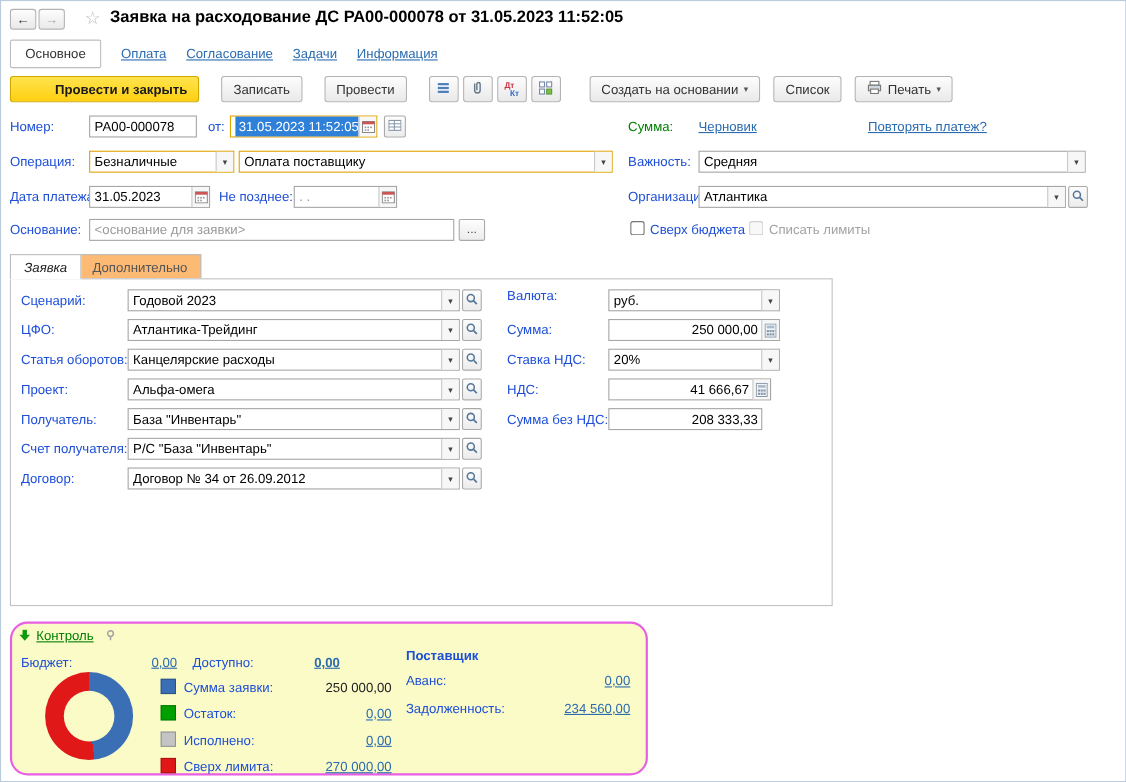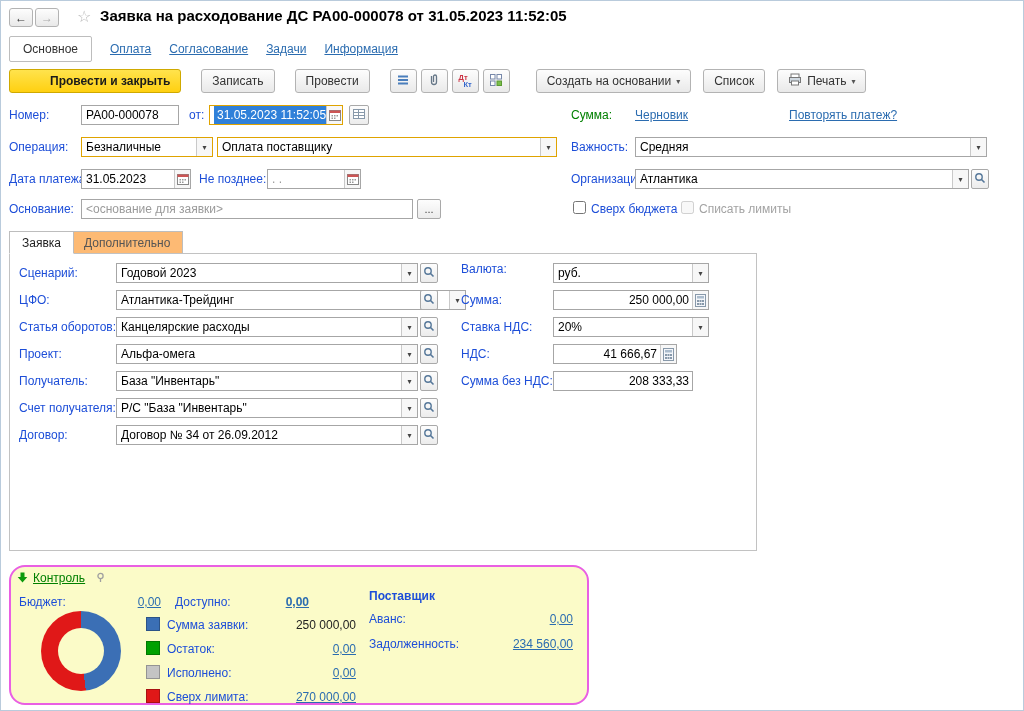--- a/index.html
+++ b/index.html
@@ -34,21 +34,21 @@
   .fld input::placeholder { color:#9a9a9a; }
   .ta-r { text-align:right; }
   .seg { display:flex; align-items:center; justify-content:center; width:16px; align-self:stretch;
          border-left:1px solid #c9c9c9; background:#f7f7f7; cursor:pointer; font-size:8px; color:#444; flex:none; }
   .sel { flex:1; background:#2f80d9; color:#fff; padding:2px 3px; white-space:nowrap; overflow:hidden; }
   .mini { position:absolute; width:18px; height:20px; border:1px solid #a9a9a9; border-radius:2px;
           background:linear-gradient(#fdfdfd,#ececec); display:flex; align-items:center; justify-content:center; cursor:pointer; }
 
   .itab { position:absolute; height:23px; display:flex; align-items:center; padding:0 12px;
           border:1px solid #bdbdbd; cursor:pointer; }
-  .itab.on { background:#fff; border-bottom:1px solid #fff; z-index:2; }
+  .itab.on { background:#fff; border-bottom:1px solid #fff; z-index:2;font-style:italic; }
   .itab.off { background:#fdba74; color:#555; }
 
   .panel { position:absolute; left:8px; top:252px; width:748px; height:298px; border:1px solid #c2c2c2; background:#fff; }
 
   .ctrl { position:absolute; left:8px; top:564px; width:580px; height:140px; background:#fbfbc8;
           border:2px solid #e95fe3; border-radius:16px; }
   .donut { position:absolute; left:40px; top:610px; width:80px; height:80px; border-radius:50%; }
   .donut::after { content:""; position:absolute; inset:17px; border-radius:50%; background:#fbfbc8; }
   .sw { position:absolute; width:14px; height:14px; border:1px solid rgba(0,0,0,.25); }
   .rval { position:absolute; text-align:right; white-space:nowrap; }
@@ -239,21 +239,21 @@
     <span class="seg">▾</span>
   </div>
   <div class="mini" style="left:419px;top:262px">
       <span><svg width="12" height="12" viewBox="0 0 12 12">
           <circle cx="5" cy="5" r="3.2" fill="none" stroke="#557799" stroke-width="1.4"></circle>
           <line x1="7.5" y1="7.5" x2="10.5" y2="10.5" stroke="#557799" stroke-width="1.6"></line>
         </svg></span>
     </div>
 
   <span class="abs lbl" style="left:18px;top:292px">ЦФО:</span>
-  <div class="fld" style="left:115px;top:289px;width:350px">
+  <div class="fld" style="left:115px;top:289px;width:302px">
     <input value="Атлантика-Трейдинг" style="">
     <span class="seg">▾</span>
   </div>
   <div class="mini" style="left:419px;top:289px">
       <span><svg width="12" height="12" viewBox="0 0 12 12">
           <circle cx="5" cy="5" r="3.2" fill="none" stroke="#557799" stroke-width="1.4"></circle>
           <line x1="7.5" y1="7.5" x2="10.5" y2="10.5" stroke="#557799" stroke-width="1.6"></line>
         </svg></span>
     </div>
 
@@ -340,21 +340,21 @@
       </span>
   </div>
 
   <span class="abs lbl" style="left:460px;top:319px">Ставка НДС:</span>
   <div class="fld" style="left:552px;top:316px;width:156px">
     <input value="20%" style="">
     <span class="seg">▾</span>
   </div>
 
   <span class="abs lbl" style="left:460px;top:346px">НДС:</span>
-  <div class="fld" style="left:552px;top:343px;width:124px">
+  <div class="fld" style="left:552px;top:343px;width:148px">
     <input class="ta-r" value="41 666,67" style="">
     <span class="seg">
         <svg width="11" height="13" viewBox="0 0 11 13">
           <rect x="0.5" y="0.5" width="10" height="12" fill="#f4f6fa" stroke="#8899aa"></rect>
           <rect x="2" y="2" width="7" height="2.5" fill="#aabbcc"></rect>
           <rect x="2" y="6" width="2" height="2" fill="#8899aa"></rect>
           <rect x="4.5" y="6" width="2" height="2" fill="#8899aa"></rect>
           <rect x="7" y="6" width="2" height="2" fill="#8899aa"></rect>
           <rect x="2" y="9" width="2" height="2" fill="#8899aa"></rect>
           <rect x="4.5" y="9" width="2" height="2" fill="#8899aa"></rect>

